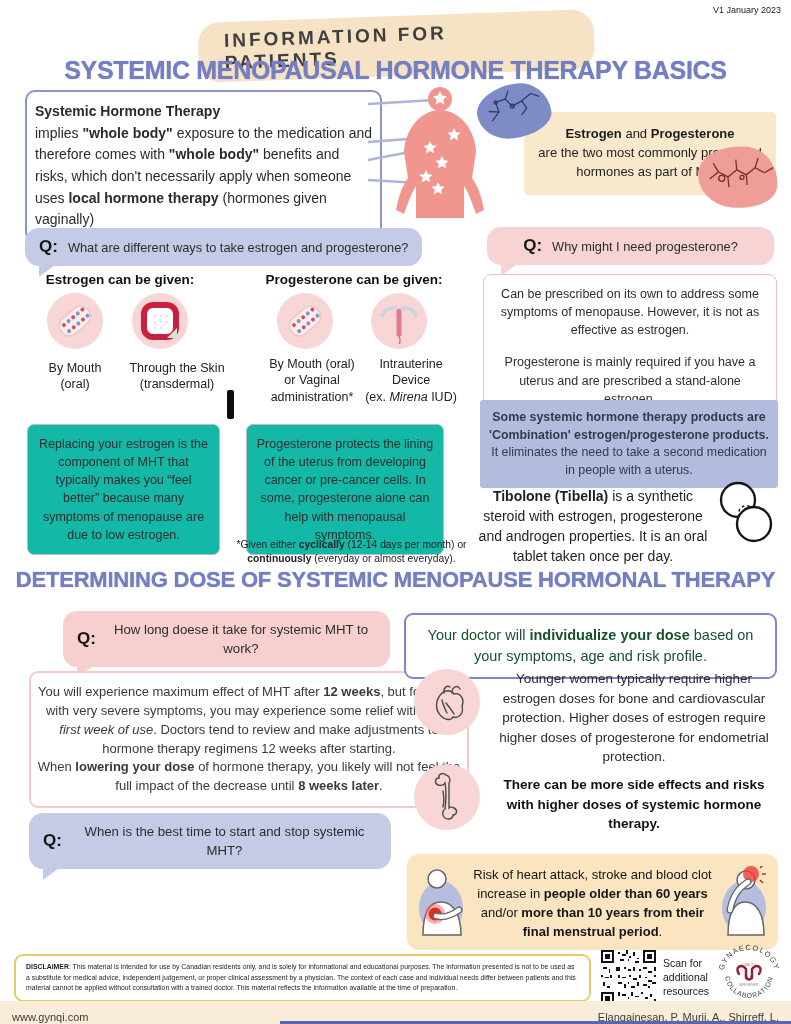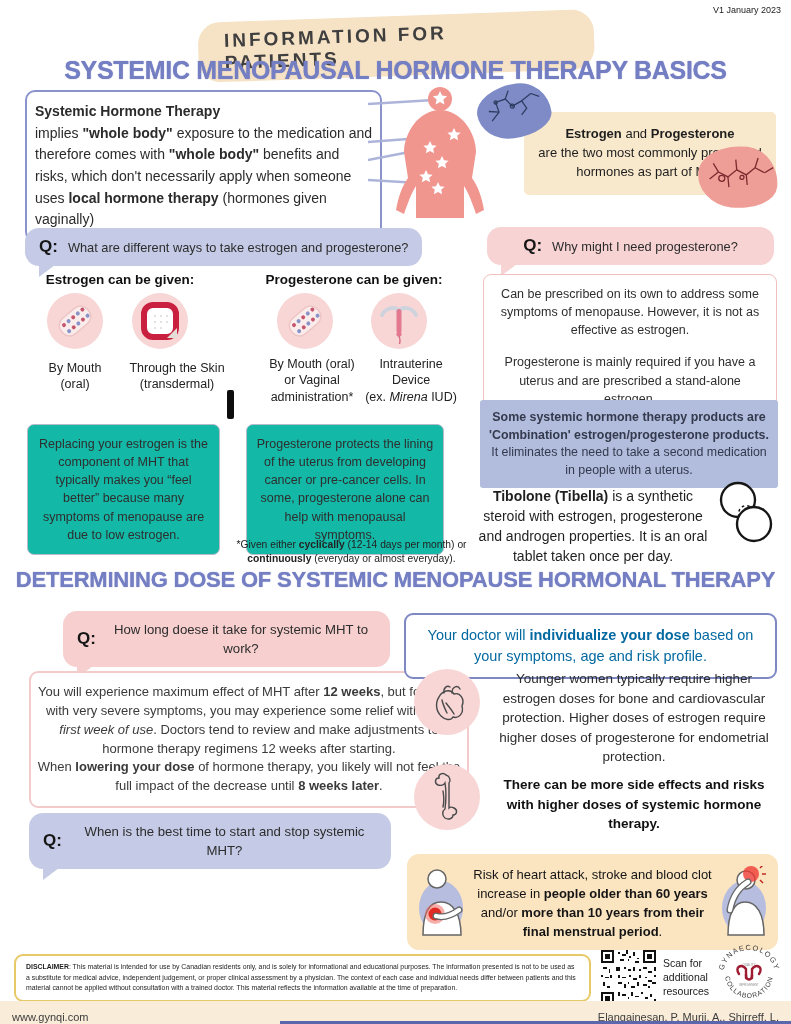--- a/index.html
+++ b/index.html
@@ -69,21 +69,21 @@
   .q3-bubble::after { border-top-color:#f7cfcf; }
   .q3-bubble .qtext { flex:1; text-align:center; font-size:13.2px; line-height:1.45; }
   .q3-answer { left:29px; top:671px; width:440px; background:#fff; border:2px solid #f3cbcb;
                border-radius:9px; padding:10px 6px; font-size:13px; line-height:1.45; text-align:center; color:#3a3a3a; }
   .q4-bubble { left:29px; top:813px; width:362px; }
   .q4-bubble .qtext { flex:1; text-align:center; font-size:13.2px; line-height:1.45; }
   .q4-answer { left:32px; top:869px; width:357px; background:#fff; border:1.5px solid #c9c9d6;
                border-radius:7px; padding:12px 10px; font-size:14px; line-height:1.5; text-align:center; color:#3a3a3a; }
 
   .individualize { left:404px; top:613px; width:373px; background:#fff; border:2px solid #7e88c2;
-                   border-radius:9px; padding:10px 14px; font-size:14.5px; line-height:1.45; text-align:center; color:#0369a1; }
+                   border-radius:9px; padding:10px 14px; font-size:14.5px; line-height:1.45; text-align:center; color:#14532d; }
   .pink-circle { border-radius:50%; background:#f8d6d6; display:flex; align-items:center; justify-content:center; }
   .heart-circle { left:414px; top:669px; width:66px; height:66px; }
   .bone-circle { left:414px; top:764px; width:66px; height:66px; }
   .younger-text { left:490px; top:669px; width:288px; font-size:13.5px; line-height:1.45; text-align:center; color:#2c2c2c; }
   .sideeffects-text { left:490px; top:775px; width:288px; font-size:13.5px; line-height:1.45; text-align:center;
                       font-weight:bold; color:#111; }
   .risk-box { left:407px; top:854px; width:371px; height:96px; background:#fbe4c0; border-radius:12px; }
   .risk-text { position:absolute; left:62px; right:62px; top:12px; font-size:13px; line-height:1.45;
                text-align:center; color:#151515; }
   .risk-person { position:absolute; width:52px; height:72px; top:12px; }

